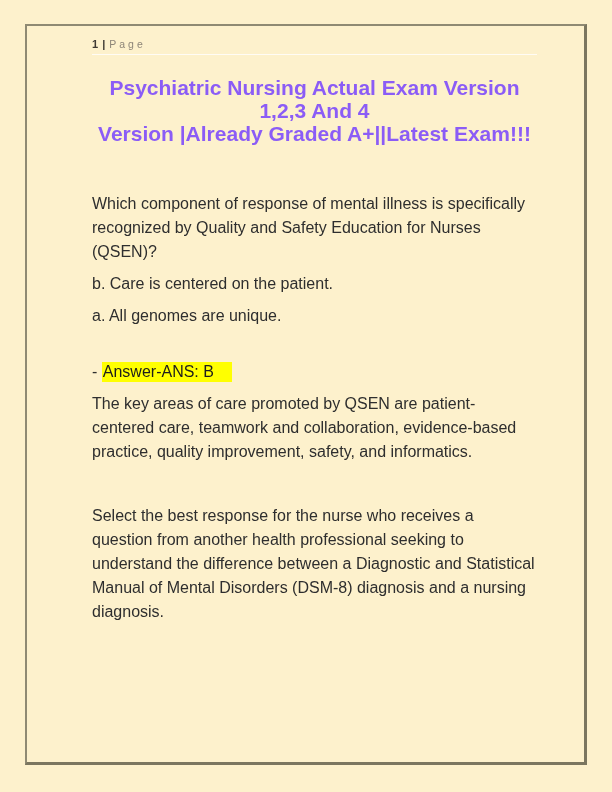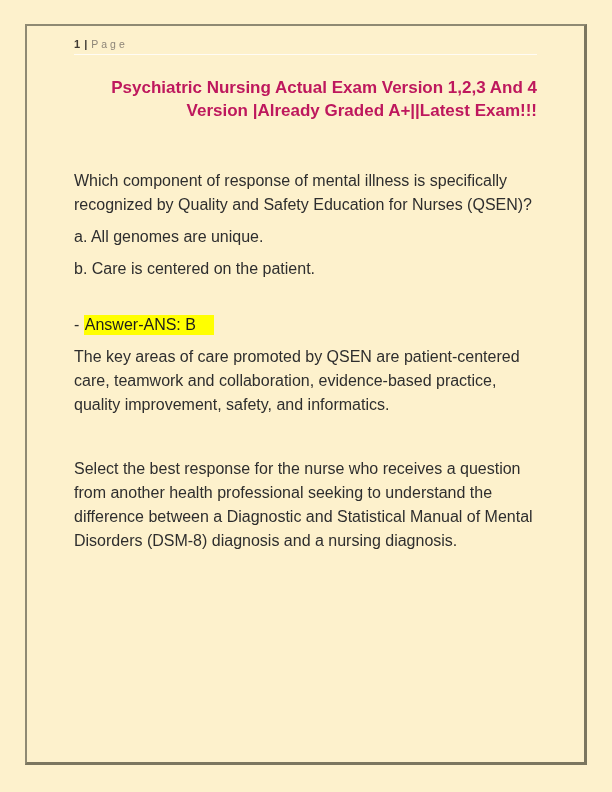--- a/index.html
+++ b/index.html
@@ -21,21 +21,21 @@
     top: 24px;
     right: 25px;
     bottom: 27px;
     border: 2px solid #8f8a73;
     border-right: 3px solid #7b765f;
     border-bottom: 3px solid #7b765f;
     box-sizing: border-box;
   }
   .content {
     position: absolute;
-    left: 47px;
+    left: 65px;
     right: 47px;
     top: 0;
   }
   
   .hdr {
     margin-top: 11px;
     font-size: 11px;
     line-height: 14px;
     color: #45403a;
     padding-bottom: 3px;
@@ -44,24 +44,24 @@
   .hdr .num { font-weight: bold; color: #3f3a33; }
   .hdr .pipe { font-weight: bold; color: #3f3a33; padding: 0 4px; }
   .hdr .pg {
     color: #8d8578;
     letter-spacing: 3px;
     font-size: 10.5px;
   }
   
   .title {
     margin-top: 21px;
-    text-align: right;
-    color: #be185d;
+    text-align: center;
+    color: #8b5cf6;
     font-weight: bold;
-    font-size: 17px;
+    font-size: 21px;
     line-height: 23px;
   }
   
   .body-text {
     font-size: 16px;
     line-height: 24px;
     color: #2e2e2e;
   }
   p.para {
     margin: 8px 0 0 0;
@@ -91,22 +91,22 @@
       </div>
 
       <div class="title">
         <div>Psychiatric Nursing Actual Exam Version 1,2,3 And 4</div>
         <div>Version |Already Graded A+||Latest Exam!!!</div>
       </div>
 
       <div class="body-text">
         <p class="para prompt-first">Which component of response of mental illness is specifically recognized by Quality and Safety Education for Nurses (QSEN)?</p>
 
+        <p class="para">b. Care is centered on the patient.</p>
         <p class="para">a. All genomes are unique.</p>
-        <p class="para">b. Care is centered on the patient.</p>
 
         <p class="para">
           <br>
           <span>- </span><mark class="hl">Answer-ANS: B</mark>
         </p>
 
         <p class="para">The key areas of care promoted by QSEN are patient-centered care, teamwork and collaboration, evidence-based practice, quality improvement, safety, and informatics.</p>
 
         <div class="spacer-para"></div>
 

